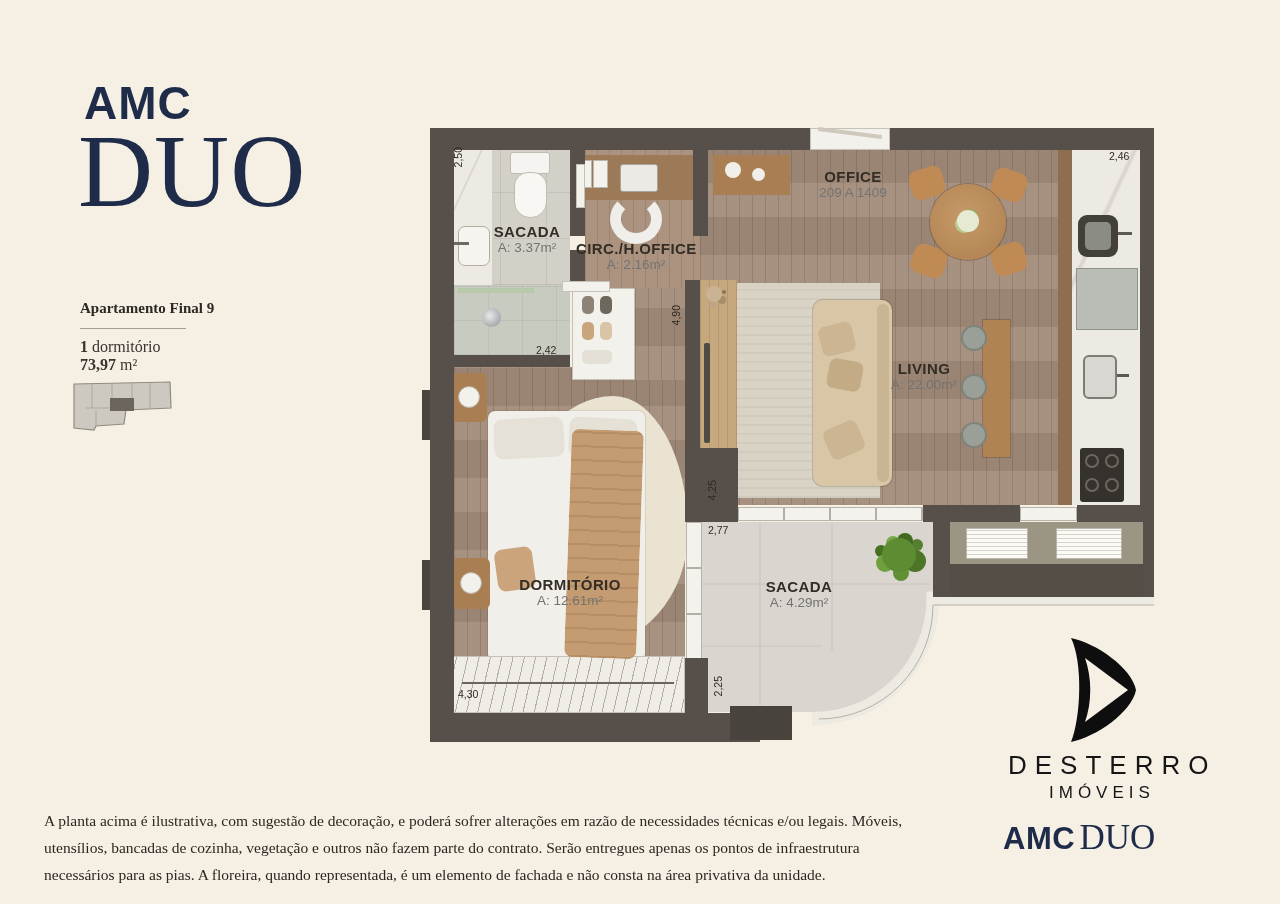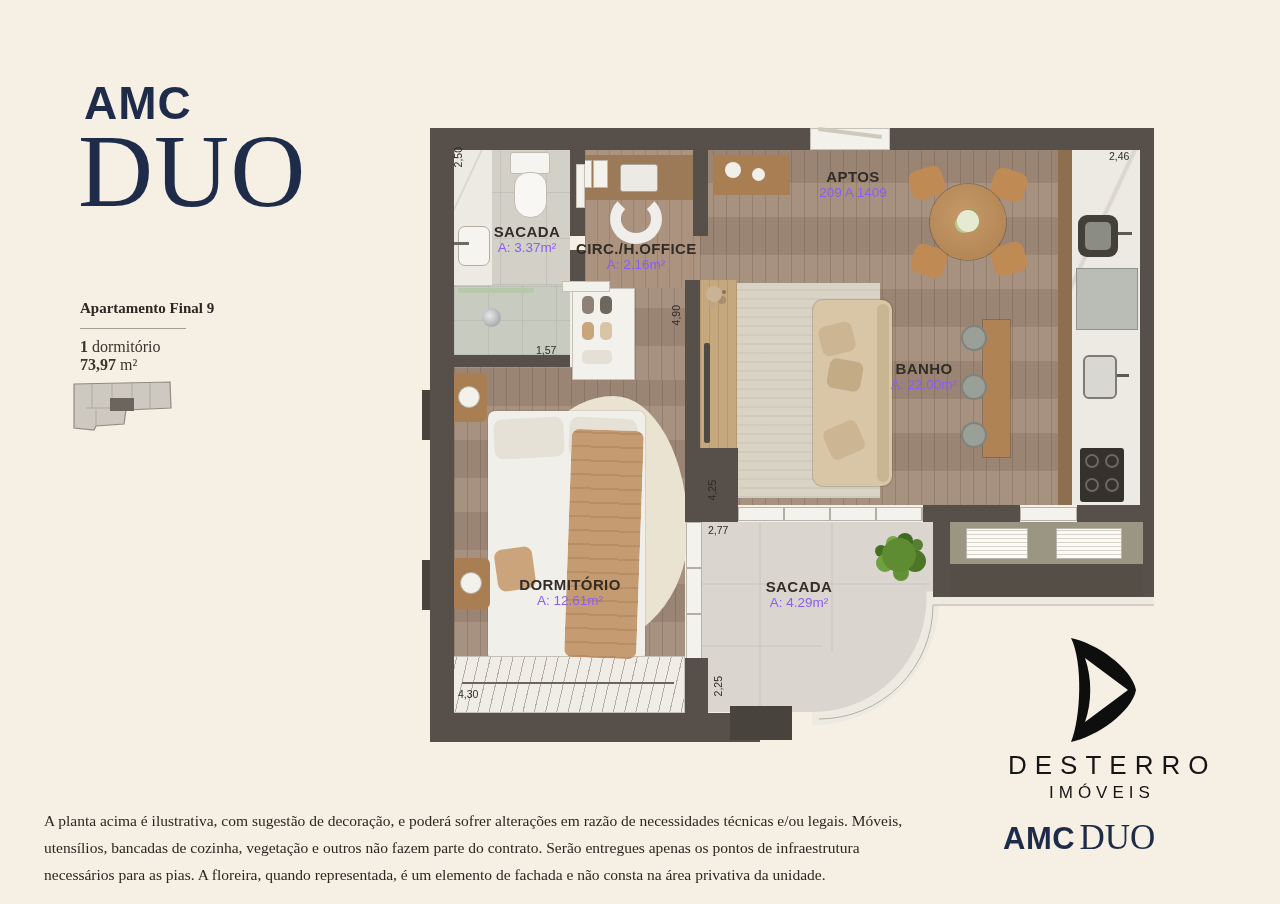--- a/index.html
+++ b/index.html
@@ -23,21 +23,21 @@
   .wall-dk{background:#49433d;}
   .wood{background:#a28b79;background-image:repeating-linear-gradient(90deg,rgba(55,35,20,.16) 0 1px,transparent 1px 13px),repeating-linear-gradient(0deg,rgba(255,255,255,.05) 0 34px,rgba(0,0,0,.05) 34px 72px);}
   .wood-lt{background:#ab937f;background-image:repeating-linear-gradient(90deg,rgba(55,35,20,.14) 0 1px,transparent 1px 12px);}
   .tile{background:#d3d0c8;background-image:repeating-linear-gradient(0deg,rgba(0,0,0,.07) 0 1px,transparent 1px 46px),repeating-linear-gradient(90deg,rgba(0,0,0,.07) 0 1px,transparent 1px 46px);}
   .shower{background:#c8ccc0;background-image:repeating-linear-gradient(0deg,rgba(0,0,0,.06) 0 1px,transparent 1px 34px),repeating-linear-gradient(90deg,rgba(0,0,0,.06) 0 1px,transparent 1px 34px);}
   .marble{background:#edeae4;background-image:linear-gradient(115deg,rgba(175,170,160,.35) 0 2px,transparent 2px 26%,rgba(175,170,160,.3) 27% 28%,transparent 29%);}
   .white-fix{background:#f3f1ec;border:1px solid #c6c1b7;box-sizing:border-box;}
   .glaz{background:#f4f2ec;border:1px solid #b9b4aa;box-sizing:border-box;}
   .woodfurn{background:#a97e52;}
   .room-name{font-weight:bold;font-size:15px;color:#332d26;letter-spacing:.4px;white-space:nowrap;}
-  .room-area{font-size:13.5px;color:#8b5cf6;white-space:nowrap;}
+  .room-area{font-size:13.5px;color:#737373;white-space:nowrap;}
   .dim{font-size:10.5px;color:#2f2a24;white-space:nowrap;}
   .dim.v{writing-mode:vertical-rl;transform:rotate(180deg);}
   .lbl{text-align:center;z-index:9;}
   
   .desterro{font-family:"Liberation Sans",sans-serif;font-size:26px;letter-spacing:8px;color:#151515;}
   .imoveis{font-family:"Liberation Sans",sans-serif;font-size:17px;letter-spacing:5px;color:#151515;}
   .f-amc{font-family:"Liberation Sans",sans-serif;font-weight:bold;font-size:31px;color:#1e2c4a;letter-spacing:.5px;}
   .f-duo{font-family:"Liberation Serif",serif;font-size:35px;color:#1e2c4a;}
   .disclaimer{font-family:"Liberation Serif",serif;font-size:15.5px;line-height:1.73;color:#2b2620;}
 </style>
@@ -185,39 +185,39 @@
 
   <div class="abs lbl" style="left:47px;top:95px;width:100px;">
     <div class="room-name">SACADA</div>
     <div class="room-area">A: 3.37m²</div>
   </div>
   <div class="abs lbl" style="left:146px;top:112px;width:120px;">
     <div class="room-name">CIRC./H.OFFICE</div>
     <div class="room-area">A: 2.16m²</div>
   </div>
   <div class="abs lbl" style="left:363px;top:40px;width:120px;">
-    <div class="room-name">APTOS</div>
+    <div class="room-name">OFFICE</div>
     <div class="room-area">209 A 1409</div>
   </div>
   <div class="abs lbl" style="left:434px;top:232px;width:120px;">
-    <div class="room-name">BANHO</div>
+    <div class="room-name">LIVING</div>
     <div class="room-area">A: 22.00m²</div>
   </div>
   <div class="abs lbl" style="left:80px;top:448px;width:120px;">
     <div class="room-name">DORMITÓRIO</div>
     <div class="room-area">A: 12.61m²</div>
   </div>
   <div class="abs lbl" style="left:309px;top:450px;width:120px;">
     <div class="room-name">SACADA</div>
     <div class="room-area">A: 4.29m²</div>
   </div>
 
   <div class="abs dim v" style="left:22px;top:19px;z-index:9;">2,50</div>
   <div class="abs dim" style="left:679px;top:22px;z-index:9;">2,46</div>
-  <div class="abs dim" style="left:106px;top:216px;z-index:9;">1,57</div>
+  <div class="abs dim" style="left:106px;top:216px;z-index:9;">2,42</div>
   <div class="abs dim v" style="left:240px;top:177px;z-index:9;">4,90</div>
   <div class="abs dim v" style="left:276px;top:352px;z-index:9;">4,25</div>
   <div class="abs dim" style="left:278px;top:396px;z-index:9;">2,77</div>
   <div class="abs dim" style="left:28px;top:560px;z-index:9;">4,30</div>
   <div class="abs dim v" style="left:282px;top:548px;z-index:9;">2,25</div>
 </div>
 
 <svg class="abs" style="left:1062px;top:638px;" width="76" height="104" viewBox="0 0 76 104">
   <path d="M9,0 C34,5 70,30 74,52 C70,74 34,99 9,104 C19,80 21,24 9,0 Z" fill="#0e0e0e"></path>
   <path d="M23,20 L66,52 L23,84 C30,64 30,40 23,20 Z" fill="#f6efe4"></path>

